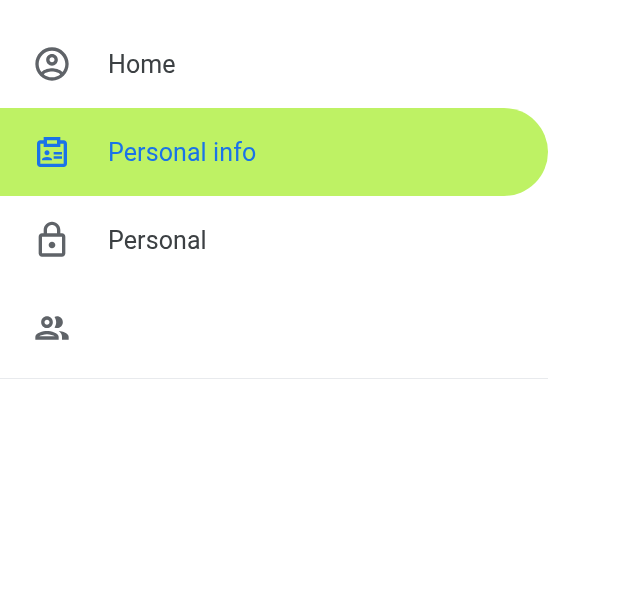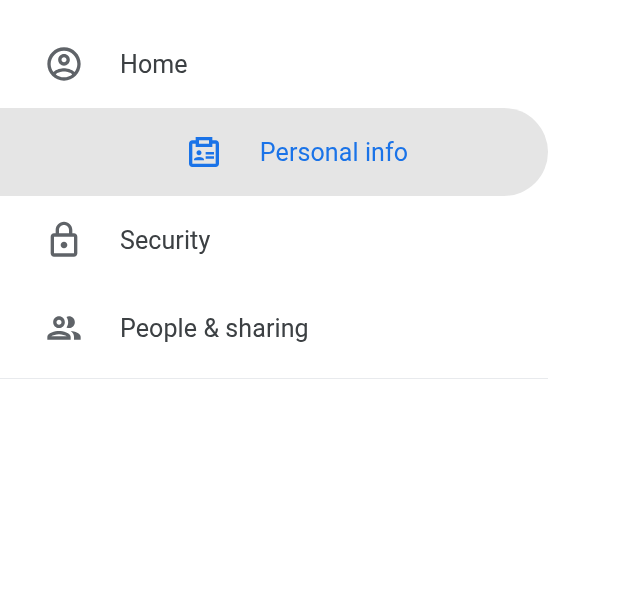--- a/index.html
+++ b/index.html
@@ -14,29 +14,28 @@
       height: 596px;
       overflow: hidden;
     }
     .nav-container {
       padding-top: 20px;
     }
     .nav-item {
       display: flex;
       align-items: center;
       height: 88px;
-      padding-left: 44px;
+      padding-left: 32px;
       cursor: pointer;
       border-top-right-radius: 44px;
       border-bottom-right-radius: 44px;
       width: 548px;
     }
     .nav-item.active {
-      background-color: #e5e5e5;
-      justify-content: center;
+      background-color: #bef264;
     }
     .nav-item.active .nav-label {
       color: #1a73e8;
     }
     .nav-item.active .icon svg {
       fill: #1a73e8;
     }
     .icon {
       width: 40px;
       height: 40px;
@@ -88,28 +87,27 @@
     <span class="nav-label">Personal info</span>
   </div>
 
 
   <div class="nav-item">
     <span class="icon">
       <svg viewBox="0 0 24 24">
           <path d="M18 8h-1V6c0-2.76-2.24-5-5-5S7 3.24 7 6v2H6c-1.1 0-2 .9-2 2v10c0 1.1.9 2 2 2h12c1.1 0 2-.9 2-2V10c0-1.1-.9-2-2-2zM9 6c0-1.66 1.34-3 3-3s3 1.34 3 3v2H9V6zm9 14H6V10h12v10zm-6-3c1.1 0 2-.9 2-2s-.9-2-2-2-2 .9-2 2 .9 2 2 2z"></path>
         </svg>
     </span>
-    <span class="nav-label">Security</span>
+    <span class="nav-label">Personal</span>
   </div>
 
   <div class="nav-item">
     <span class="icon">
       <svg viewBox="0 0 24 24">
           <path d="M9 13.75c-2.34 0-7 1.17-7 3.5V19h14v-1.75c0-2.33-4.66-3.5-7-3.5zM4.34 17c.84-.58 2.87-1.25 4.66-1.25s3.82.67 4.66 1.25H4.34zM9 12c1.93 0 3.5-1.57 3.5-3.5S10.93 5 9 5 5.5 6.57 5.5 8.5 7.07 12 9 12zm0-5c.83 0 1.5.67 1.5 1.5S9.83 10 9 10s-1.5-.67-1.5-1.5S8.17 7 9 7zm7.04 6.81c1.16.84 1.96 1.96 1.96 3.44V19h4v-1.75c0-2.02-3.5-3.17-5.96-3.44zM15 12c1.93 0 3.5-1.57 3.5-3.5S16.93 5 15 5c-.54 0-1.04.13-1.5.35.63.89 1 1.98 1 3.15s-.37 2.26-1 3.15c.46.22.96.35 1.5.35z"></path>
         </svg>
     </span>
-    <span class="nav-label">People &amp; sharing</span>
   </div>
 
 
   <div class="divider"></div>
 
 </nav>
 
 </body></html>

